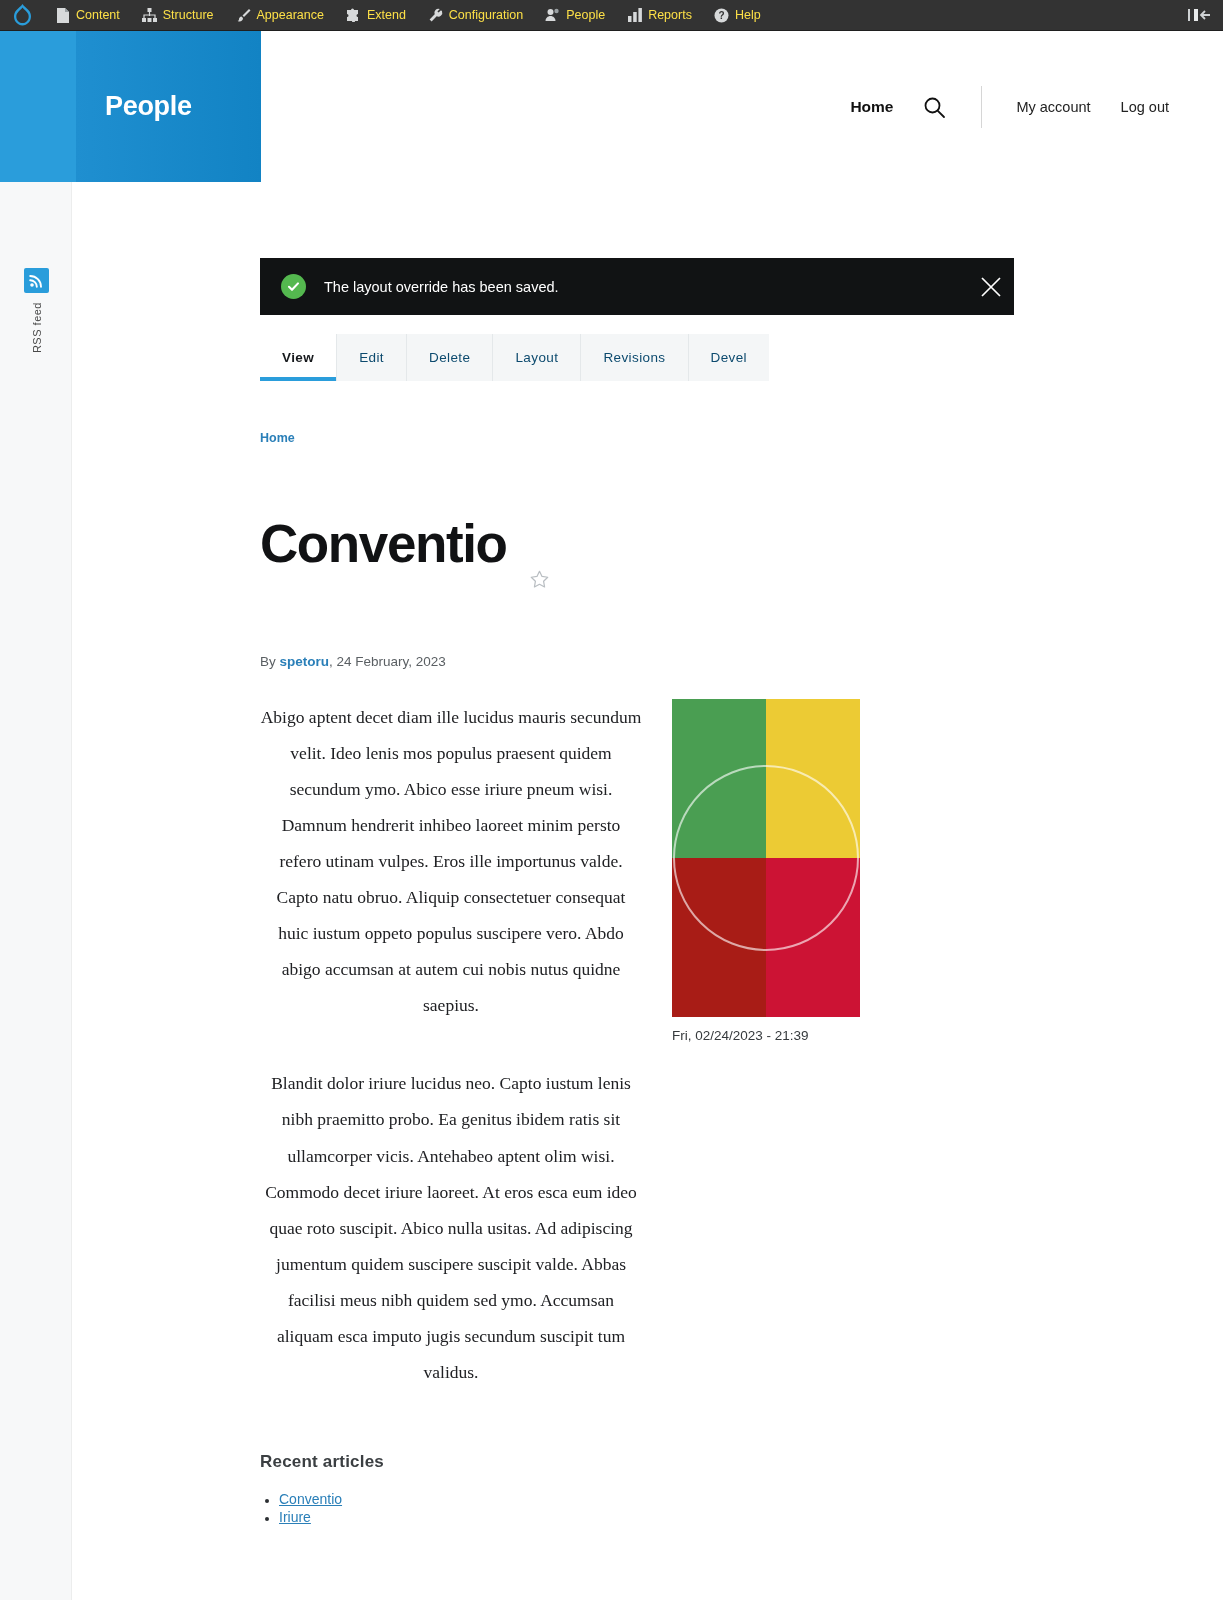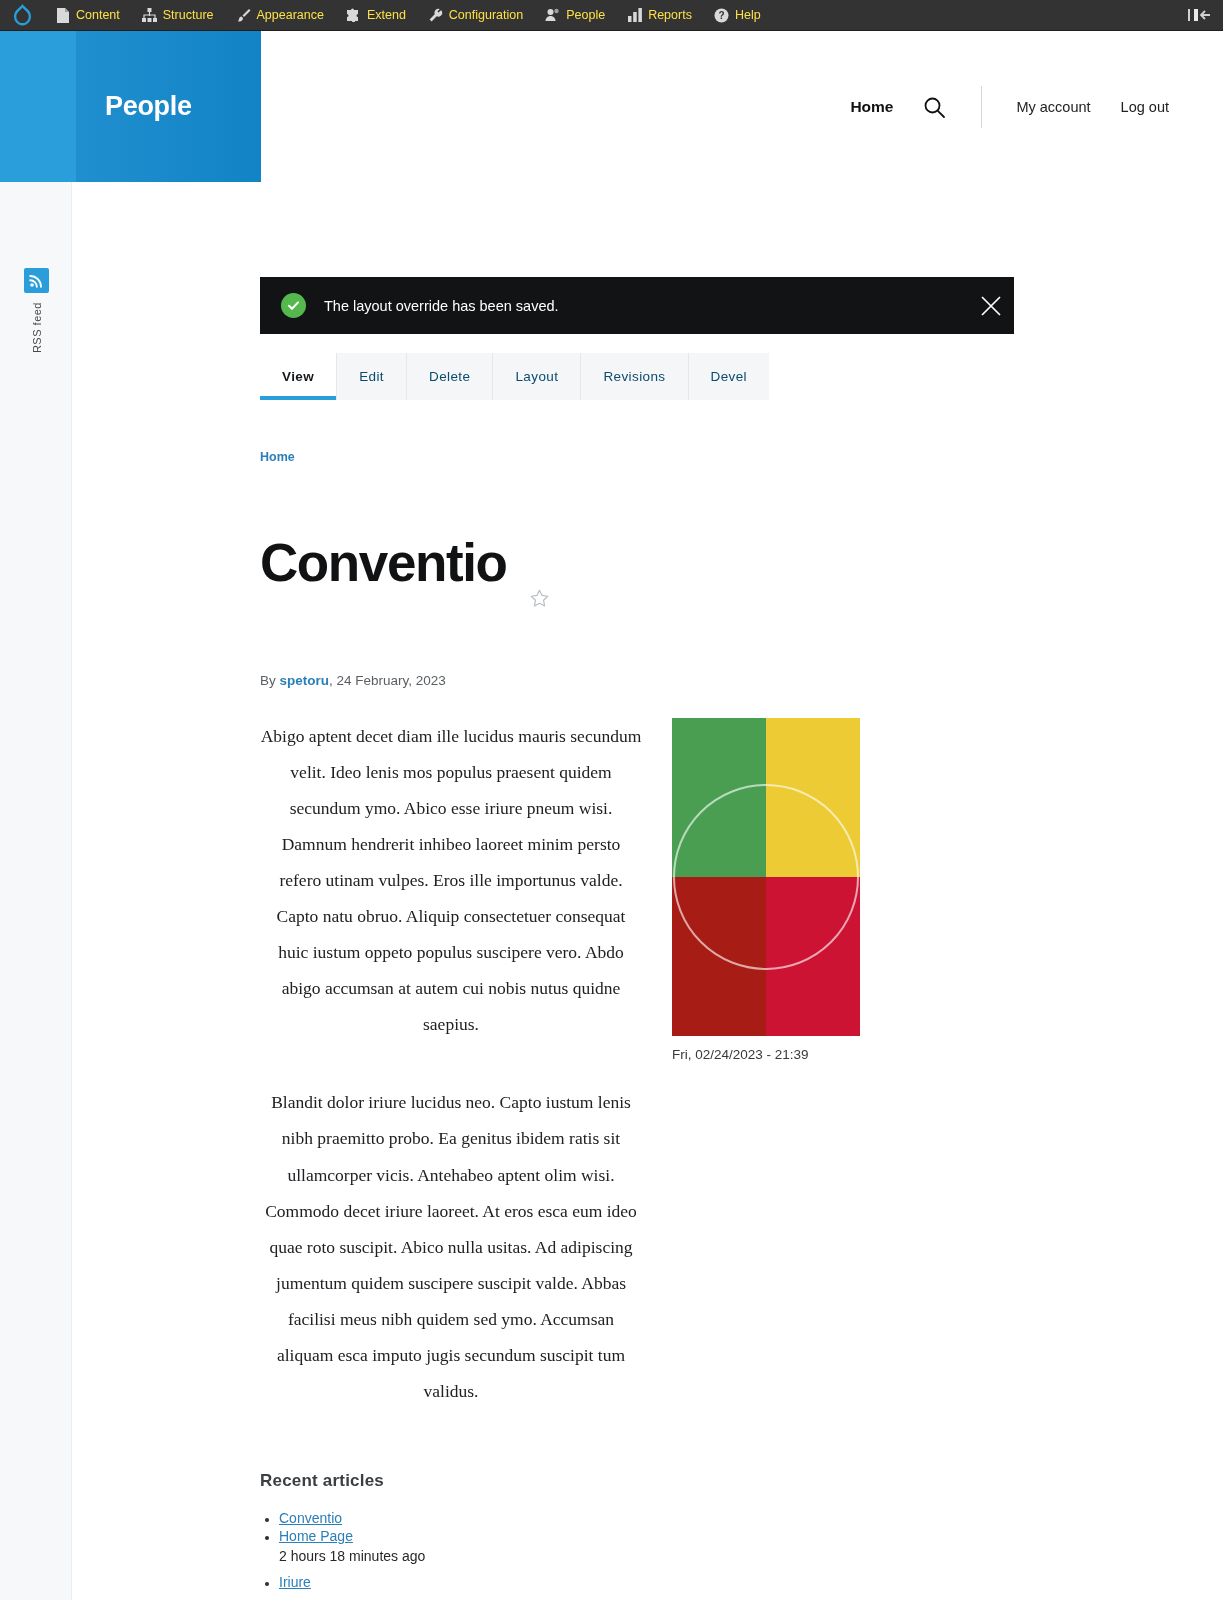--- a/index.html
+++ b/index.html
@@ -80,21 +80,21 @@
 
   
   .main{
     position:absolute; left:72px; top:182px; right:0; bottom:0;
     background:#ffffff; overflow:hidden;
   }
   .content-inner{ position:relative; padding-left:188px; }
 
   
   .status-msg{
-    margin-top:95px; width:754px; min-height:57px; background:#111314;
+    margin-top:76px; width:754px; min-height:57px; background:#111314;
     display:flex; align-items:center; padding:0 10px 0 21px;
   }
   .status-check{
     width:25px; height:25px; border-radius:50%; background:#54b84f;
     display:flex; align-items:center; justify-content:center; flex:none;
   }
   .status-text{ color:#fff; font-size:14.5px; margin-left:18px; flex:1; }
   .status-close{ cursor:pointer; width:26px; height:26px;
      display:flex; align-items:center; justify-content:center; }
 
@@ -372,24 +372,20 @@
       </div>
     </div>
 
     <div class="recent">
       <div class="recent-title">Recent articles</div>
       <ul class="recent-list">
         <li>
           <a class="recent-link">Conventio</a>
         </li>
         <li>
-          <a class="recent-link">Home Page</a>
-          <div class="recent-time">2 hours 18 minutes ago</div>
-        </li>
-        <li>
           <a class="recent-link">Iriure</a>
           
         </li>
 
       </ul>
     </div>
 
   </div>
 </div>
 

